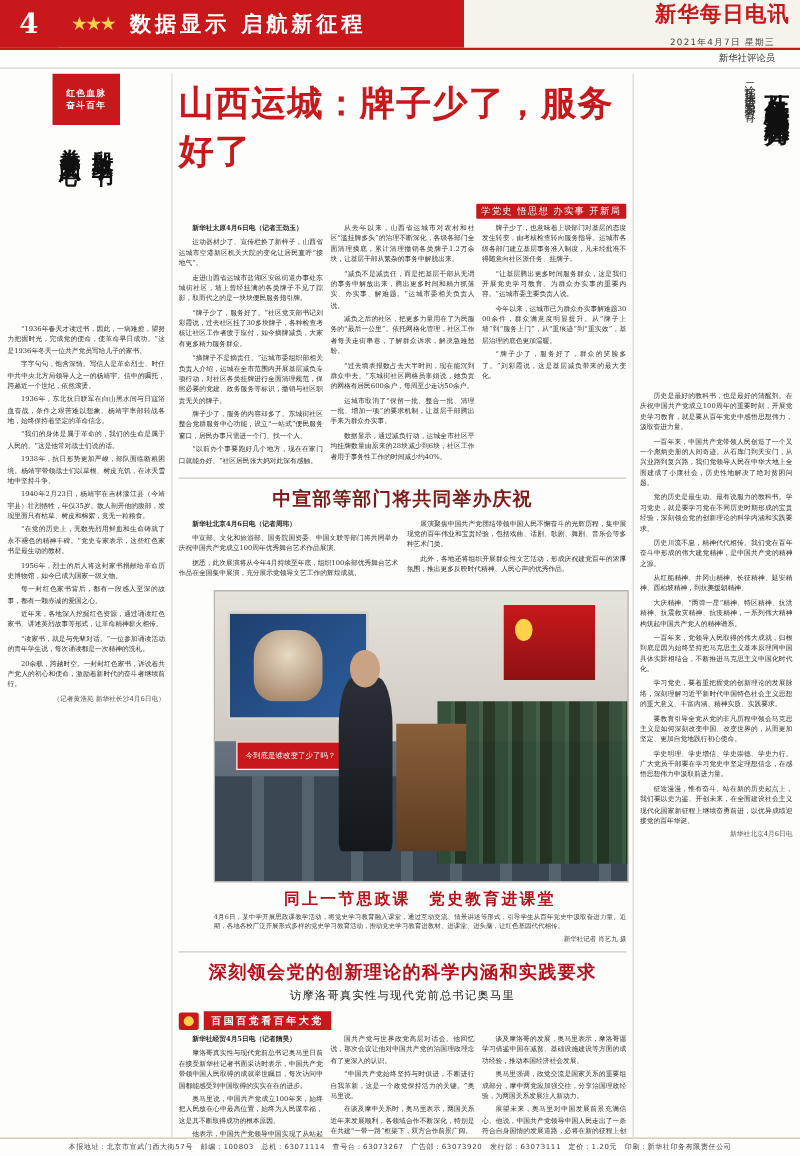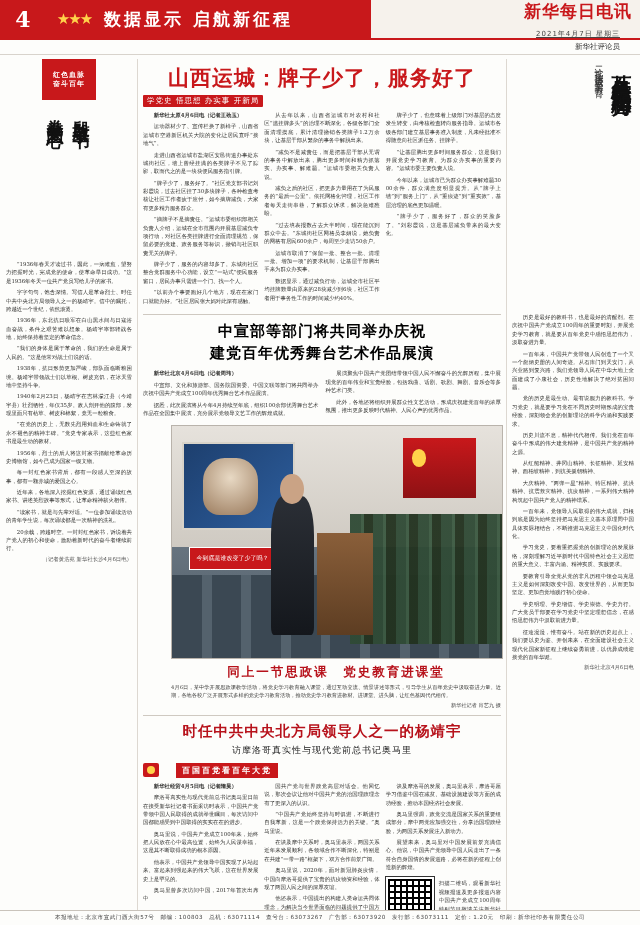--- a/index.html
+++ b/index.html
@@ -35,62 +35,62 @@
     font-family:"DejaVu Serif","Liberation Serif",serif;
   }
   .mast-right{
     margin-left:auto;text-align:center;padding-right:8px;
   }
   .mast-logo{
     color:#c8181b;font-size:17px;font-weight:bold;letter-spacing:1px;
     font-family:"DejaVu Serif","Liberation Serif",serif;
     background:#f6f2ec;
   }
-  .mast-date{font-size:7px;color:#444;margin-top:6px;letter-spacing:1px;text-decoration:underline;}
+  .mast-date{font-size:7px;color:#444;margin-top:6px;letter-spacing:1px;}
 
   .mast-rule{height:2px;background:#c8181b;}
   .sub-bar{
     height:14px;display:flex;align-items:center;justify-content:flex-end;
     font-size:7.5px;color:#333;padding-right:20px;border-bottom:1px solid #d8d3cc;
   }
 
   
   .body-grid{
     display:flex;width:640px;height:873px;box-sizing:border-box;padding:4px 6px 0 6px;
   }
   .col-left{width:132px;padding-right:5px;border-right:1px solid #ddd8d1;box-sizing:border-box;}
   .col-mid{width:368px;padding:0 5px;box-sizing:border-box;}
   .col-right{width:128px;padding-left:5px;border-left:1px solid #ddd8d1;box-sizing:border-box;}
 
   
   .top-head{
-    text-align:center;font-family:"DejaVu Serif","Liberation Serif",serif;
-    color:#c8181b;font-weight:bold;font-size:21px;letter-spacing:1px;
+    text-align:left;font-family:"DejaVu Serif","Liberation Serif",serif;
+    color:#c8181b;font-weight:bold;font-size:28px;letter-spacing:1px;
     padding:5px 0 3px 0;
   }
-  .tag-row{display:flex;justify-content:flex-start;gap:4px;margin:0 0 4px 0;}
+  .tag-row{display:flex;justify-content:flex-end;gap:4px;margin:20px 0 4px 0;}
   .tag{
     background:#c8181b;color:#fff;font-size:7.5px;padding:1px 4px;border-radius:1px;
     letter-spacing:1px;
   }
   .three-col{display:flex;gap:6px;}
   .three-col .tc{flex:1;}
   .txt{
     font-size:5.4px;line-height:1.55;text-align:justify;color:#30302e;
     font-family:"DejaVu Serif","Liberation Serif",serif;
     word-break:break-all;
   }
   .txt p{margin:0 0 3px 0;text-indent:2em;}
   .lede{font-weight:bold;}
 
   .hr-thin{height:1px;background:#cfc9c1;margin:6px 0;}
 
   
   .center-head{
-    text-align:center;color:#000000;font-weight:bold;
+    text-align:center;color:#7f1d1d;font-weight:bold;
     font-family:"DejaVu Serif","Liberation Serif",serif;
     font-size:15px;line-height:1.45;letter-spacing:1px;margin:4px 0 5px 0;
   }
   .two-col{display:flex;gap:7px;}
   .two-col .tc{flex:1;}
 
   
   .photo-wrap{margin:5px 0 0 0;position:relative;padding-left:28px;}
   .photo{
     width:100%;height:232px;position:relative;overflow:hidden;border:1px solid #b9b3ab;
@@ -182,21 +182,21 @@
     font-weight:bold;font-size:20px;color:#111;letter-spacing:2px;line-height:1.25;
   }
   .rt-vert-sub{
     writing-mode:vertical-rl;text-orientation:upright;
     font-size:9px;color:#333;letter-spacing:2px;margin-right:4px;
     font-family:"DejaVu Serif","Liberation Serif",serif;
   }
 
   
   .party-banner{
-    display:flex;align-items:center;gap:17px;margin:6px 0 4px 0;
+    display:flex;align-items:center;gap:4px;margin:6px 0 4px 0;
   }
   .party-icon{
     width:16px;height:14px;background:#c8181b;border-radius:2px;position:relative;flex:0 0 auto;
   }
   .party-icon:after{content:"";position:absolute;left:4px;top:3px;width:8px;height:8px;background:#ffd24a;border-radius:50%;}
   .party-banner-text{
     background:#c8181b;color:#fff;font-size:8px;padding:2px 6px;letter-spacing:2px;font-weight:bold;
   }
 
   
@@ -295,21 +295,20 @@
           <p>“让基层腾出更多时间服务群众，这是我们开展党史学习教育、为群众办实事的重要内容。”运城市委主要负责人说。</p>
           <p>今年以来，运城市已为群众办实事解难题3000余件，群众满意度明显提升。从“牌子上墙”到“服务上门”，从“重痕迹”到“重实效”，基层治理的底色更加温暖。</p>
           <p>“牌子少了，服务好了，群众的笑脸多了。”刘彩霞说，这是基层减负带来的最大变化。</p>
         </div>
       </div>
 
       <div class="hr-thin"></div>
 
       <div class="center-head">
         <div>中宣部等部门将共同举办庆祝</div>
-        <div>建党百年优秀舞台艺术作品展演</div>
       </div>
 
       <div class="two-col">
         <div class="tc txt">
           <p class="lede">新华社北京4月6日电（记者周玮）</p>
           <p>中宣部、文化和旅游部、国务院国资委、中国文联等部门将共同举办庆祝中国共产党成立100周年优秀舞台艺术作品展演。</p>
           <p>据悉，此次展演将从今年4月持续至年底，组织100余部优秀舞台艺术作品在全国集中展演，充分展示党领导文艺工作的辉煌成就。</p>
         </div>
         <div class="tc txt">
           <p>展演聚焦中国共产党团结带领中国人民不懈奋斗的光辉历程，集中展现党的百年伟业和宝贵经验，包括戏曲、话剧、歌剧、舞剧、音乐会等多种艺术门类。</p>
@@ -328,21 +327,21 @@
           <div class="ph-podium"></div>
           <div class="ph-teacher"></div>
         </div>
         <div class="photo-caption-bar">同上一节思政课　党史教育进课堂</div>
         <div class="photo-note">4月6日，某中学开展思政课教学活动，将党史学习教育融入课堂，通过互动交流、情景讲述等形式，引导学生从百年党史中汲取奋进力量。近期，各地各校广泛开展形式多样的党史学习教育活动，推动党史学习教育进教材、进课堂、进头脑，让红色基因代代相传。</div>
         <div class="photo-credit">新华社记者 肖艺九 摄</div>
       </div>
 
       <div class="hr-thin"></div>
 
-      <div class="interview-head">时任中共中央北方局领导人之一的杨靖宇</div>
+      <div class="interview-head">深刻领会党的创新理论的科学内涵和实践要求</div>
       <div class="interview-sub">访摩洛哥真实性与现代党前总书记奥马里</div>
 
       <div class="party-banner">
         <span class="party-icon"></span>
         <span class="party-banner-text">百国百党看百年大党</span>
       </div>
 
       <div class="three-col">
         <div class="tc txt">
           <p class="lede">新华社经贸4月5日电（记者隋昊）</p>

